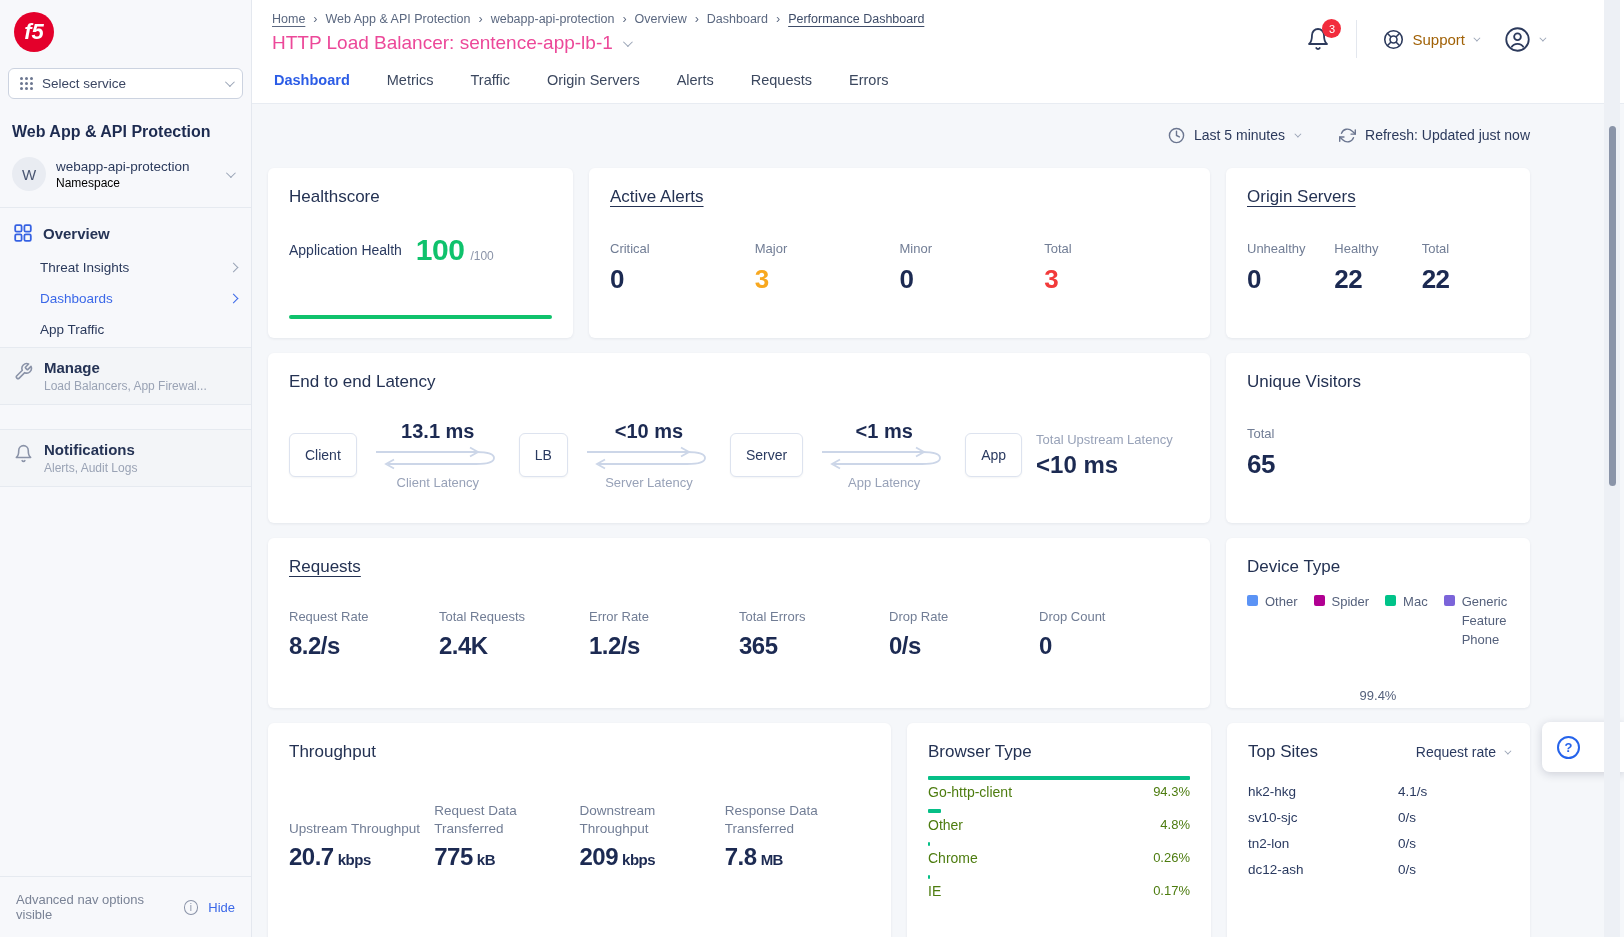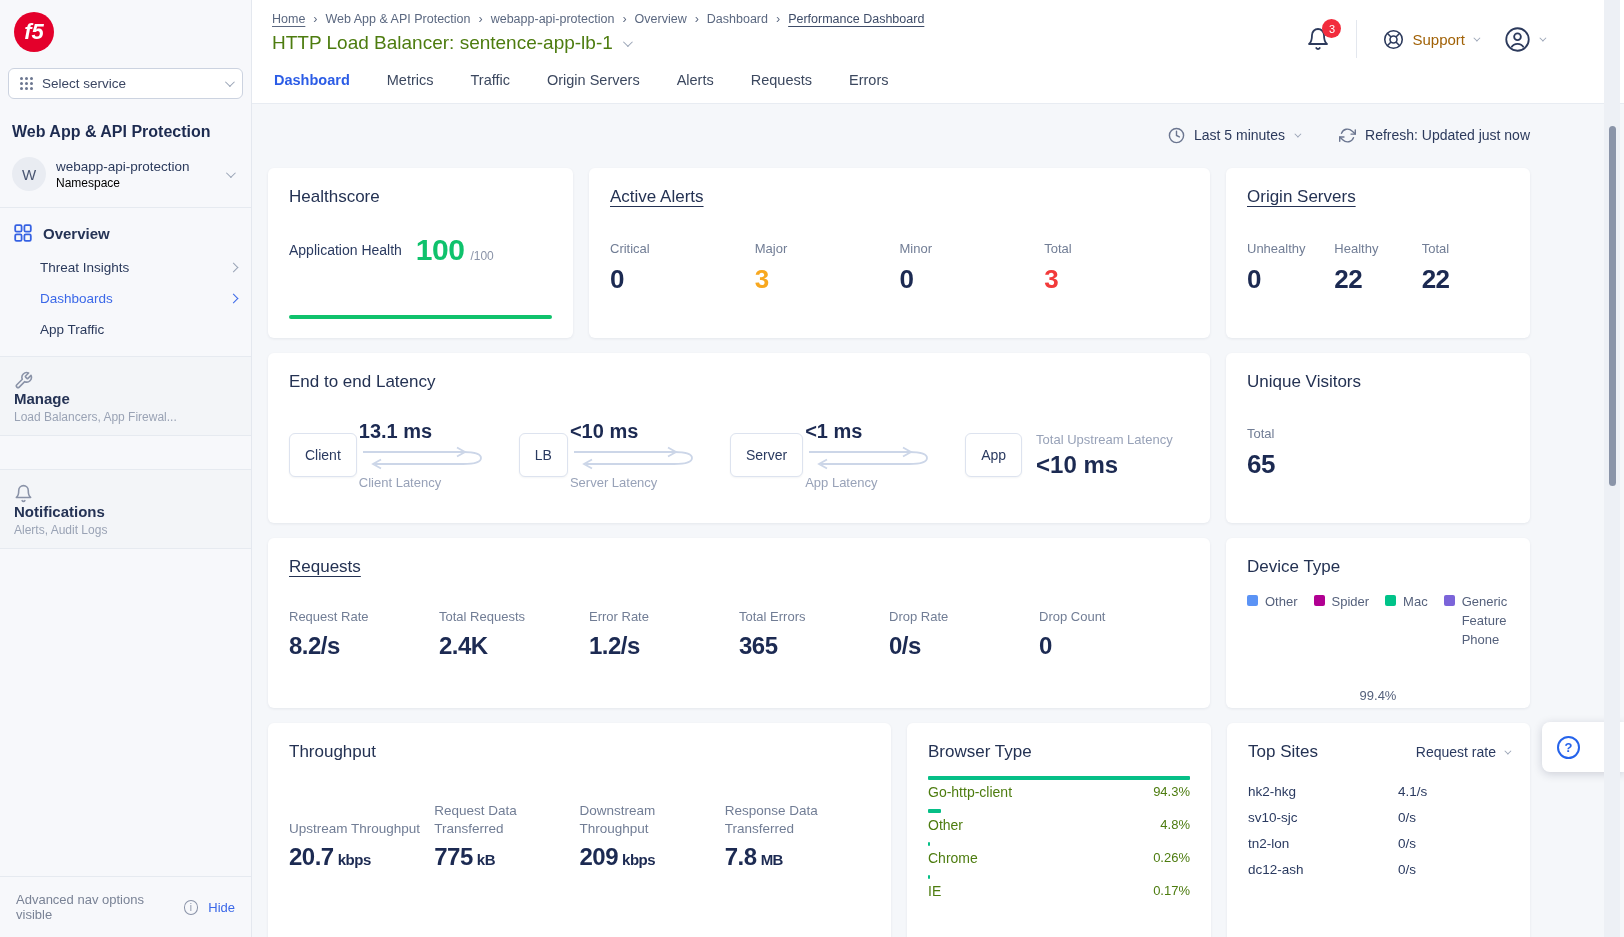--- a/index.html
+++ b/index.html
@@ -16,21 +16,21 @@
   .ns-row { display:flex; align-items:center; gap:10px; margin:16px 12px 0; padding-right:6px; cursor:pointer; }
   .ns-avatar { width:34px; height:34px; border-radius:50%; background:#e9ecf2; color:#4a5672; font-size:15px; display:flex; align-items:center; justify-content:center; }
   .ns-name { font-size:13.5px; color:#2b3a5c; }
   .ns-type { font-size:12px; color:#000000; margin-top:2px; }
   .ns-row .spacer { flex:1; }
   .side-div { border:none; border-top:1px solid #e6eaf0; margin-top:16px; }
   .nav-head { display:flex; align-items:center; gap:11px; padding:16px 14px 10px; font-size:15px; font-weight:bold; color:#253355; cursor:pointer; }
   .sub-item { display:flex; align-items:center; padding:8px 14px 8px 40px; font-size:13.5px; color:#2b3a5c; cursor:pointer; }
   .sub-item .spacer { flex:1; }
   .sub-item.active { color:#3b68e8; }
-  .group { margin-top:11px; padding:11px 14px; border-top:1px solid #e6eaf0; border-bottom:1px solid #e6eaf0; background:#f3f5f8; display:flex; cursor:pointer;flex-direction:column; }
+  .group { margin-top:2px; padding:11px 14px; border-top:1px solid #e6eaf0; border-bottom:1px solid #e6eaf0; background:#f3f5f8; display:flex; gap:11px; cursor:pointer; }
   .group + .group-gap { height:22px; }
   .group .g-label { font-size:15px; font-weight:bold; color:#253355; }
   .group .g-sub { font-size:12px; color:#9aa3b5; margin-top:3px; }
   .side-footer { position:absolute; bottom:0; left:0; right:0; border-top:1px solid #e6eaf0; padding:15px 16px; font-size:13px; color:#7a8396; display:flex; align-items:center; gap:6px; background:#f7f8fb; }
   .info-circ { width:15px; height:15px; border:1px solid #8a93a8; border-radius:50%; font-size:10px; display:inline-flex; align-items:center; justify-content:center; color:#8a93a8; }
   .hide-link { color:#3b68e8; cursor:pointer; margin-left:4px; }
 
   
   .chev { display:inline-block; width:7px; height:7px; border-right:1.6px solid currentColor; border-bottom:1.6px solid currentColor; }
   .chev.down { transform:rotate(45deg) translateY(-2px); }
@@ -39,21 +39,21 @@
   .chev.sm { width:5px; height:5px; }
 
   
   .main { flex:1; display:flex; flex-direction:column; background:#f5f7fa; min-width:0; }
   .topbar { background:#fff; padding:12px 80px 0 20px; display:flex; justify-content:space-between; }
   .crumbs { display:flex; align-items:center; gap:8px; font-size:12.5px; color:#5b6880; }
   .crumbs .crumb { cursor:pointer; }
   .crumbs .crumb.first { text-decoration:underline; text-underline-offset:3px; }
   .crumbs .crumb.last { color:#3e4c68; text-decoration:underline; text-underline-offset:3px; }
   .page-title-row { display:flex; align-items:center; gap:10px; margin-top:6px; }
-  .page-title { font-size:19px; color:#4d7c0f; }
+  .page-title { font-size:19px; color:#ec4899; }
   .top-actions { display:flex; align-items:center; gap:26px; padding-top:8px; }
   .bell-wrap { position:relative; cursor:pointer; }
   .badge { position:absolute; top:-8px; right:-11px; min-width:19px; height:19px; border-radius:10px; background:#f22c3d; color:#fff; font-size:11px; display:flex; align-items:center; justify-content:center; padding:0 5px; }
   .vdiv { width:1px; height:38px; background:#e3e7ee; }
   .support-btn, .user-btn { display:flex; align-items:center; gap:8px; font-size:15px; color:#a16207; cursor:pointer; background:none; border:none; font-family:inherit; }
   .tabs { background:#fff; border-bottom:1px solid #e8ecf2; padding:0 20px; display:flex; gap:33px; }
   .tab { font-size:14.5px; color:#3c485f; padding:14px 2px 15px; cursor:pointer; background:none; border:none; font-family:inherit; }
   .tab.active { color:#2b5ce6; font-weight:bold; }
 
   .content { flex:1; padding:12px 94px 0 16px; overflow:hidden; position:relative; }
@@ -77,21 +77,21 @@
   .hs-value { font-size:30px; font-weight:bold; letter-spacing:-.5px; }
   .hs-max { font-size:12px; color:#8a93a8; align-self:flex-end; padding-bottom:4px; margin-left:-8px; }
   .hs-bar { margin-top:auto; height:4px; border-radius:2px; width:100%; }
 
   .metrics-flex { display:flex; margin-top:34px; }
   .mcol148 { width:148px; } .mcol95 { width:95px; } .mcol152 { width:152px; } .mcol150 { width:150px; }
 
   
   .flow { display:flex; align-items:center; margin-top:28px; }
   .node { border:1px solid #dde3ef; border-radius:6px; padding:13px 15px; font-size:14px; color:#2a3a60; box-shadow:0 1px 2px rgba(20,30,60,.05); background:#fff; white-space:nowrap; }
-  .hop { width:158px; display:flex; flex-direction:column; margin:0 2px; }
+  .hop { width:158px; display:flex; flex-direction:column; align-items:center; margin:0 2px; }
   .hop-value { font-size:20px; font-weight:bold; color:#1c2a52; }
   .hop-label { font-size:13px; color:#98a2b8; margin-top:2px; }
   .total-blk { margin-left:14px; }
   .total-label { font-size:13px; color:#98a2b8; }
   .total-value { font-size:24px; font-weight:bold; color:#1c2a52; margin-top:4px; }
 
   
   .legend { display:flex; gap:16px; margin-top:16px; }
   .legend-item { display:flex; gap:7px; font-size:13px; color:#55617c; line-height:1.45; }
   .swatch { width:11px; height:11px; border-radius:2px; margin-top:2px; flex:none; }

